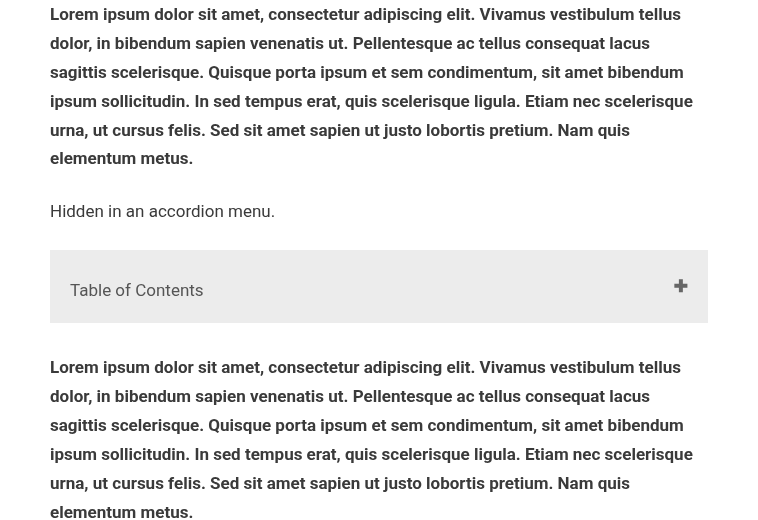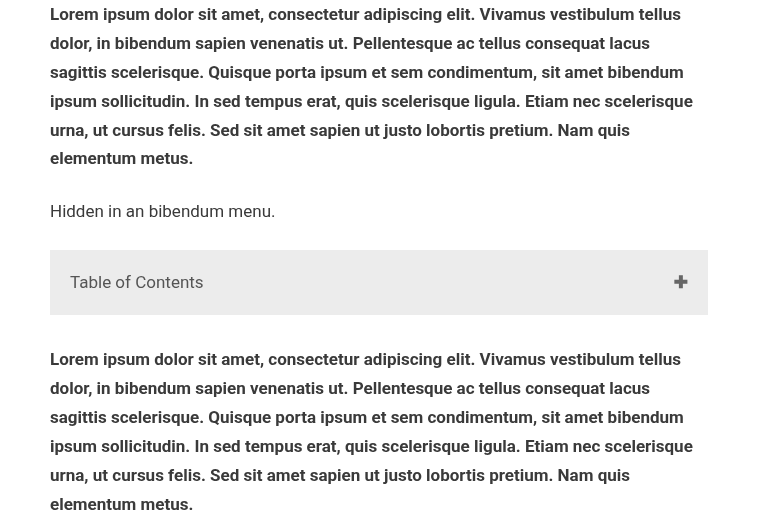--- a/index.html
+++ b/index.html
@@ -30,33 +30,34 @@
       display: flex;
       justify-content: space-between;
       align-items: center;
       margin-bottom: 30px;
       cursor: pointer;
     }
     .accordion-title {
       color: #555;
       font-size: 17px;
       font-weight: 400;
+      margin-top: 8px;
     }
     .accordion-icon {
       color: #666;
       font-size: 17px;
       font-weight: bold;
       line-height: 1;
     }
   </style>
 </head>
 <body>
 
 <p class="paragraph">Lorem ipsum dolor sit amet, consectetur adipiscing elit. Vivamus vestibulum tellus dolor, in bibendum sapien venenatis ut. Pellentesque ac tellus consequat lacus sagittis scelerisque. Quisque porta ipsum et sem condimentum, sit amet bibendum ipsum sollicitudin. In sed tempus erat, quis scelerisque ligula. Etiam nec scelerisque urna, ut cursus felis. Sed sit amet sapien ut justo lobortis pretium. Nam quis elementum metus.</p>
 
-<p class="subtitle">Hidden in an bibendum menu.</p>
+<p class="subtitle">Hidden in an accordion menu.</p>
 
 <div class="accordion">
   <span class="accordion-title">Table of Contents</span>
   <span class="accordion-icon">✚</span>
 </div>
 
 <p class="paragraph">Lorem ipsum dolor sit amet, consectetur adipiscing elit. Vivamus vestibulum tellus dolor, in bibendum sapien venenatis ut. Pellentesque ac tellus consequat lacus sagittis scelerisque. Quisque porta ipsum et sem condimentum, sit amet bibendum ipsum sollicitudin. In sed tempus erat, quis scelerisque ligula. Etiam nec scelerisque urna, ut cursus felis. Sed sit amet sapien ut justo lobortis pretium. Nam quis elementum metus.</p>
 
 </body></html>

